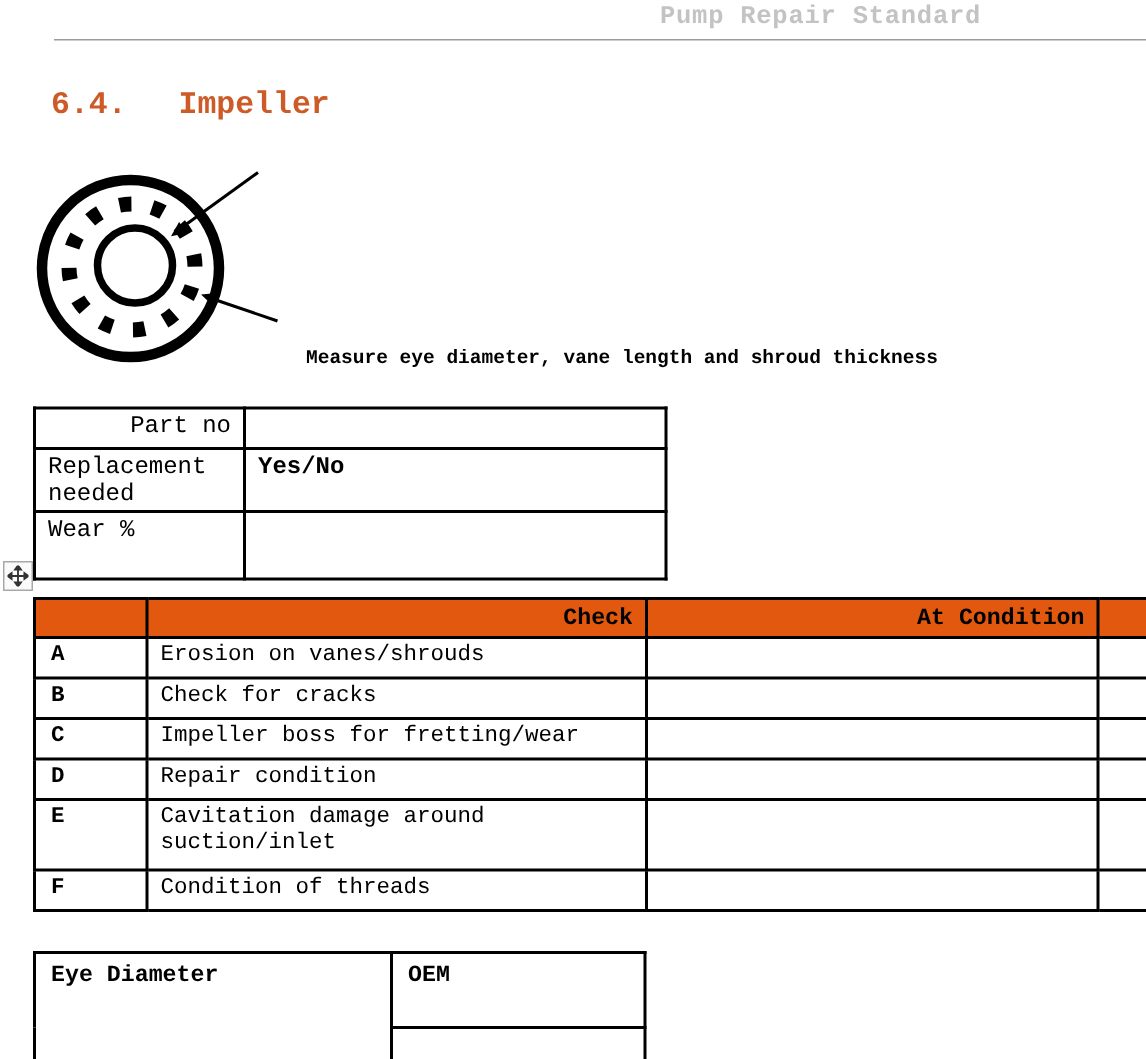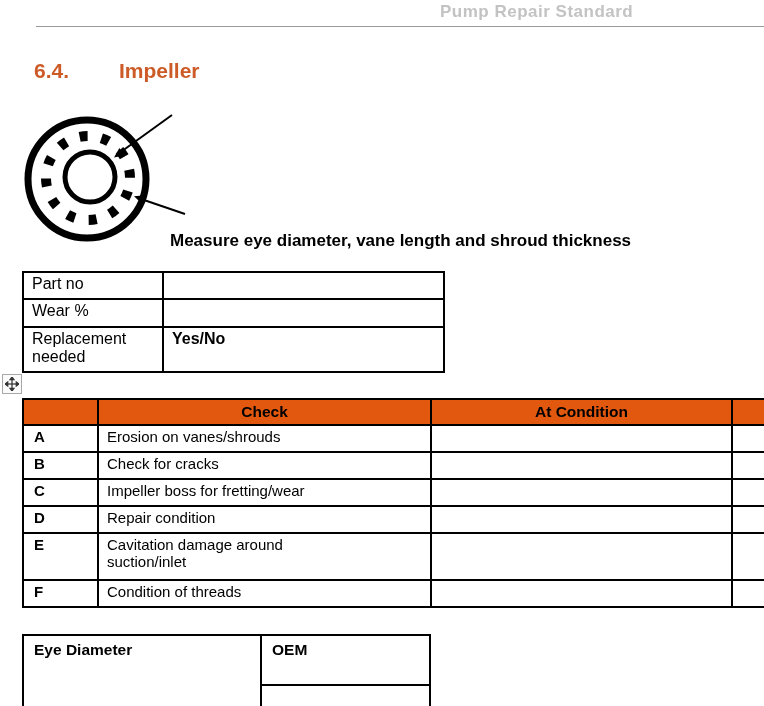--- a/index.html
+++ b/index.html
@@ -1,18 +1,18 @@
 <!DOCTYPE html>
 <html><head>
 <meta charset="utf-8">
 <style>
   html,body { margin:0; padding:0; }
   .page {
     position:relative; width:764px; height:706px; overflow:hidden;
-    background:#ffffff; font-family:Liberation Sans, sans-serif; color:#000;
+    background:#ffffff; font-family:Liberation Mono, monospace; color:#000;
   }
 
   
   .doc-title {
     position:absolute; left:440px; top:2px;
     font-size:17px; font-weight:bold; color:#c3c3c3; letter-spacing:0.5px;
   }
   .header-rule {
     position:absolute; left:36px; width:728px; top:26px;
     border-top:1px solid #9a9a9a; height:0;
@@ -21,54 +21,54 @@
   
   .section-heading {
     position:absolute; left:22px; top:47px; margin:12px;
     font-size:21px; font-weight:bold; color:#cd5b27;
   }
   .section-heading .num { display:inline-block; width:85px; }
 
   
   .impeller-wrap { position:absolute; left:0px; top:100px; width:240px; height:152px; }
   .figure-caption {
-    position:absolute; left:170px; top:231px;
-    font-size:17px; font-weight:bold; white-space:nowrap;text-align:right;
+    position:absolute; left:204px; top:231px;
+    font-size:13px; font-weight:bold; white-space:nowrap;text-align:right;
   }
 
   
   .info-table {
     position:absolute; left:22px; top:271px;
     border-collapse:collapse; table-layout:fixed; width:421px;
     font-size:16px;
   }
   .info-table td {
     border:2px solid #000; padding:2px 8px; vertical-align:top;
   }
-  .info-table tr:nth-child(1) { height:27px; }
+  .info-table tr:nth-child(1) { height:27px;text-align:right; }
   .info-table tr:nth-child(2) { height:28px; }
   .info-table tr:nth-child(3) { height:45px; }
   .info-table .bold-val { font-weight:bold; }
 
   
   .move-handle {
     position:absolute; left:2px; top:374px; width:18px; height:18px;
     border:1px solid #a8a8a8; background:#fbfbfb;
     display:flex; align-items:center; justify-content:center;
   }
 
   
   .checklist {
     position:absolute; left:22px; top:398px;
     border-collapse:collapse; table-layout:fixed; width:820px;
     font-size:15px;
   }
   .checklist th {
     background:#e2580e; border:2px solid #000;
-    font-size:15.5px; font-weight:bold; text-align:center;
+    font-size:15.5px; font-weight:bold; text-align:right;
     padding:1px 8px; height:22px; vertical-align:middle;
   }
   .checklist td {
     border:2px solid #000; padding:2px 8px; vertical-align:top;
   }
   .checklist td.row-id { font-weight:bold; padding-left:10px; }
   .checklist td.check-cell { white-space:pre-line;margin-left:36px; }
   .checklist tr.h27 { height:27px; }
   .checklist tr.h47 { height:47px; }
 
@@ -120,26 +120,26 @@
     <colgroup>
         <col style="width:140px">
         <col style="width:281px">
       </colgroup>
     <tbody>
         <tr>
       <td>Part no</td>
       <td></td>
     </tr>
     <tr>
-      <td>Wear %</td>
-      <td></td>
-    </tr>
-    <tr>
       <td>Replacement needed</td>
       <td class="bold-val">Yes/No</td>
+    </tr>
+    <tr>
+      <td>Wear %</td>
+      <td></td>
     </tr>
   </tbody>
     </table>
 
   <div class="move-handle">
     <svg width="14" height="14" viewBox="0 0 18 18">
       <g stroke="#333" stroke-width="1.6" fill="#333">
         <line x1="9" y1="3" x2="9" y2="15"></line>
         <line x1="3" y1="9" x2="15" y2="9"></line>
         <polygon points="9,0 6.5,3.5 11.5,3.5"></polygon>

